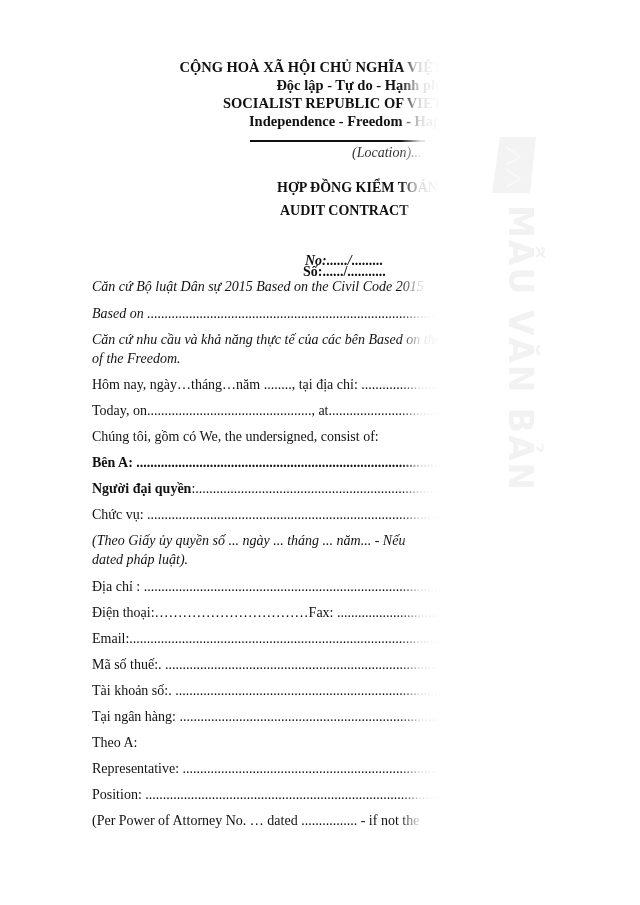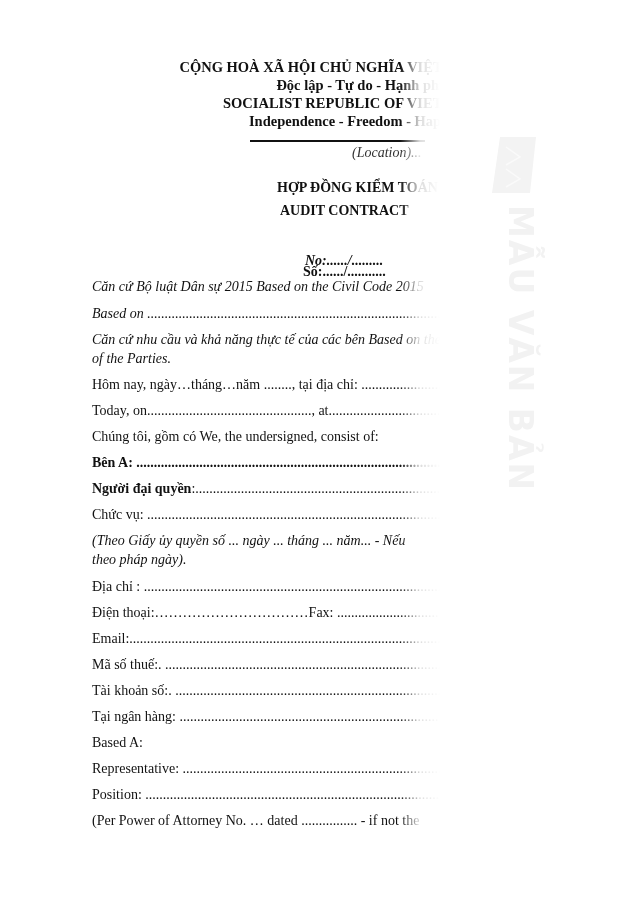--- a/index.html
+++ b/index.html
@@ -50,40 +50,40 @@
   <div class="title">
     <span style="top:180px; left:277px;">HỢP ĐỒNG KIỂM TOÁN</span>
     <span style="top:203px; left:280px;">AUDIT CONTRACT</span>
     <span style="top:228px; left:303px;margin-top:36px;">Số:....../...........</span>
     <span style="top:253px; left:305px;font-style:italic;">No:....../.........</span>
   </div>
 
   <div class="body-line it" style="top:278px;">Căn cứ Bộ luật Dân sự 2015 Based on the Civil Code 2015</div>
   <div class="body-line it" style="top:305px;">Based on ...........................................................................................................</div>
   <div class="body-line it" style="top:331px;">Căn cứ nhu cầu và khả năng thực tế của các bên Based on the</div>
-  <div class="body-line it" style="top:350px;">of the Parties.</div>
+  <div class="body-line it" style="top:350px;">of the Freedom.</div>
   <div class="body-line" style="top:376px;">Hôm nay, ngày…tháng…năm ........, tại địa chỉ: .........................................</div>
   <div class="body-line" style="top:402px;">Today, on..............................................., at.............................................</div>
   <div class="body-line" style="top:428px;">Chúng tôi, gồm có We, the undersigned, consist of:</div>
   <div class="body-line b" style="top:454px;">
     <span>Bên A:</span><span> ..............................................................................................</span>
   </div>
   <div class="body-line" style="top:480px;">
     <span class="b">Người đại quyền</span><span>:....................................................................................................</span>
   </div>
   <div class="body-line" style="top:506px;">Chức vụ: .........................................................................................................</div>
   <div class="body-line it" style="top:532px;">(Theo Giấy ủy quyền số ... ngày ... tháng ... năm... - Nếu</div>
-  <div class="body-line it" style="top:551px;">theo pháp ngày).</div>
+  <div class="body-line it" style="top:551px;">dated pháp luật).</div>
   <div class="body-line" style="top:578px;">Địa chỉ : ..........................................................................................................</div>
   <div class="body-line" style="top:604px;">Điện thoại:……………………………Fax: .......................................</div>
   <div class="body-line" style="top:630px;">Email:...............................................................................................................</div>
   <div class="body-line" style="top:656px;">Mã số thuế:. ........................................................................................................</div>
   <div class="body-line" style="top:682px;">Tài khoản số:. .....................................................................................................</div>
   <div class="body-line" style="top:708px;">Tại ngân hàng: ...................................................................................................</div>
-  <div class="body-line" style="top:734px;">Based A:</div>
+  <div class="body-line" style="top:734px;">Theo A:</div>
   <div class="body-line" style="top:760px;">Representative:  ...............................................................................................</div>
   <div class="body-line" style="top:786px;">Position:  ..........................................................................................................</div>
   <div class="body-line" style="top:812px;">(Per Power of Attorney No. … dated ................ - if not the</div>
 
   <div class="fade"></div>
 
   <svg class="wm-logo" viewBox="0 0 48 60">
     <polygon points="10,2 46,2 40,58 2,58" fill="#f3f3f3"></polygon>
     <polyline points="16,12 30,22 16,30" fill="none" stroke="#fafafa" stroke-width="1.5"></polyline>
     <polyline points="16,34 30,44 16,52" fill="none" stroke="#fafafa" stroke-width="1.5"></polyline>

